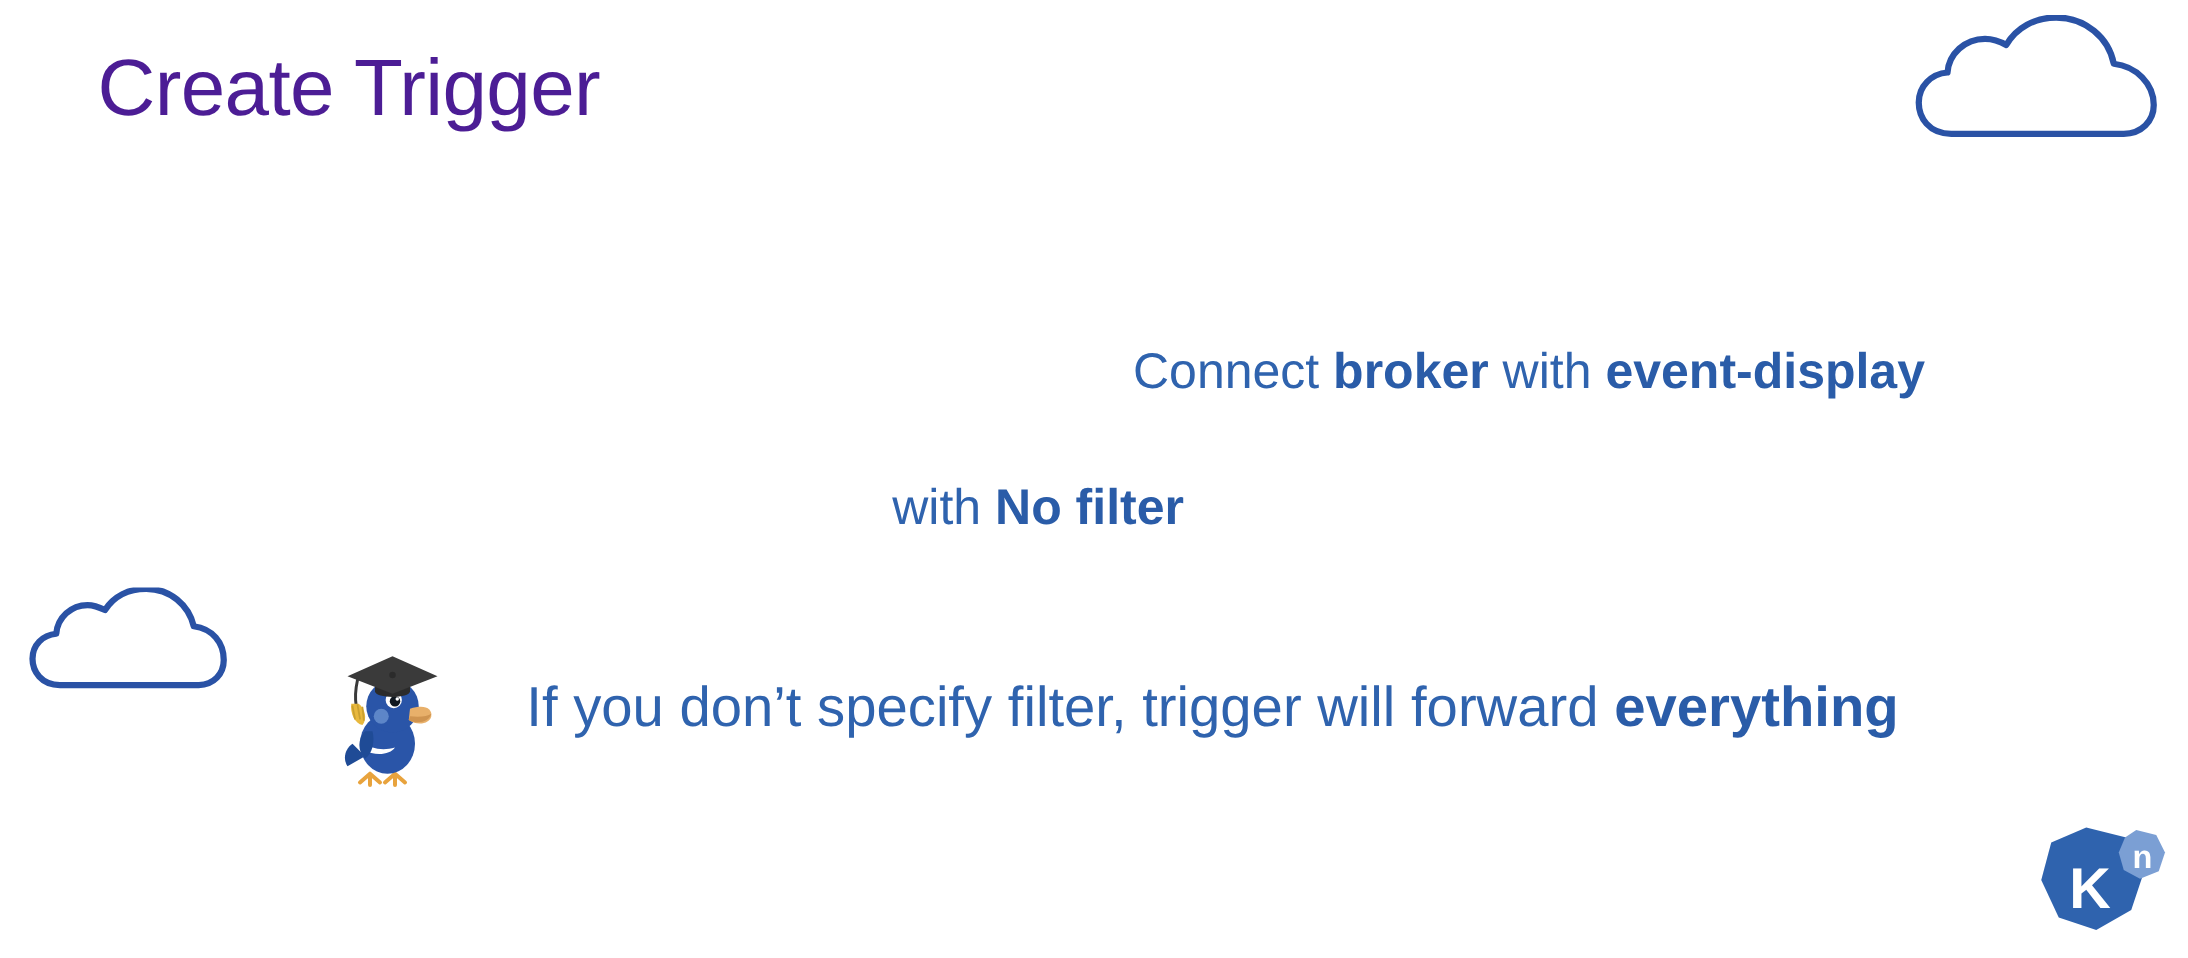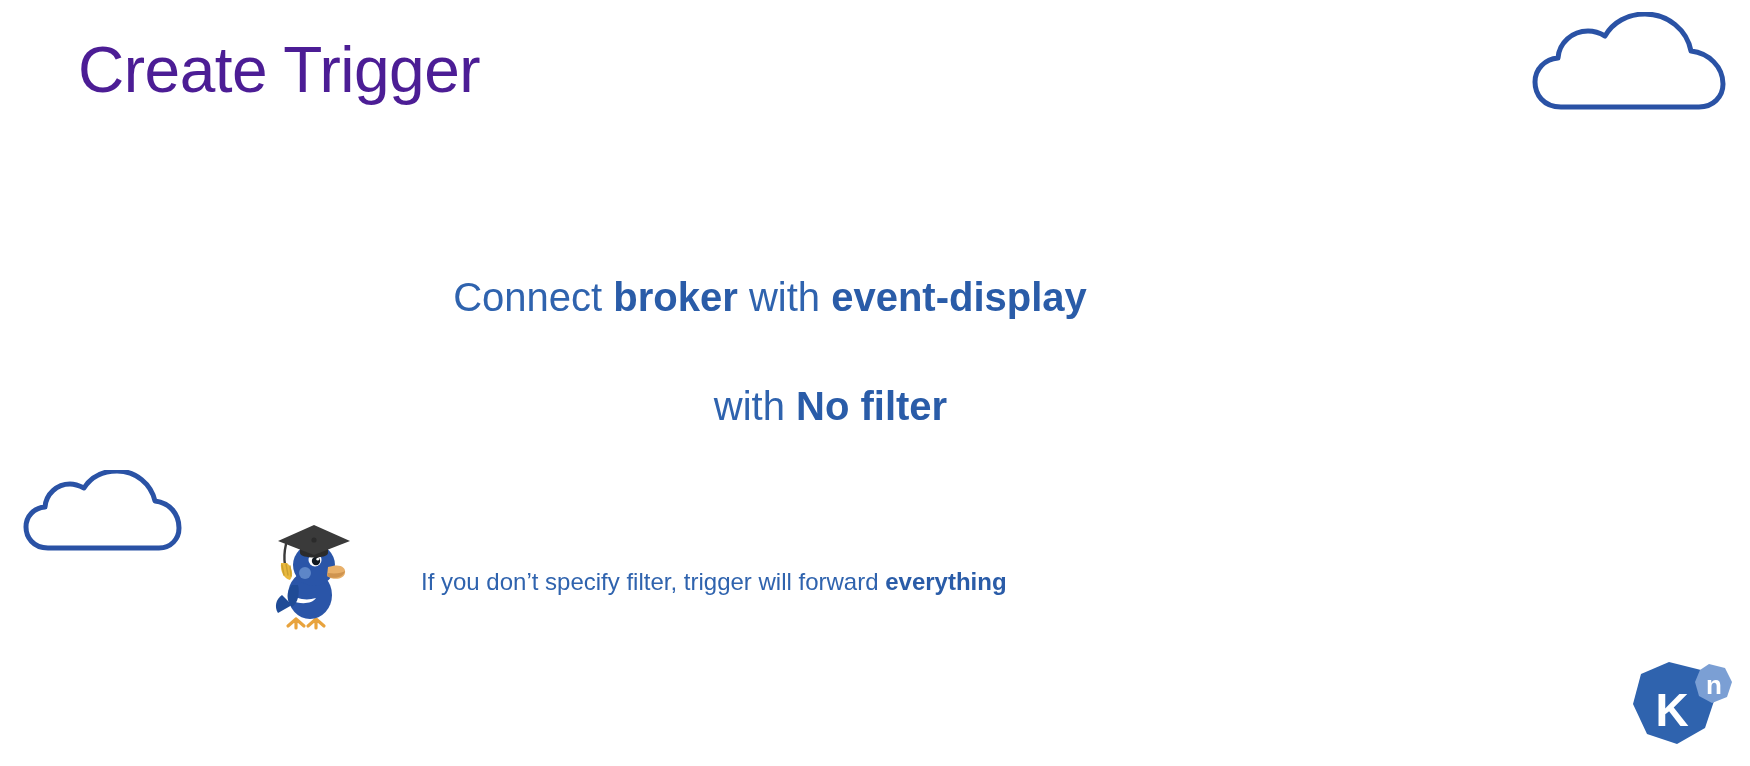--- a/index.html
+++ b/index.html
@@ -36,35 +36,35 @@
     position:absolute;
     color:#2f63ae;
     white-space:nowrap;
     font-weight:400;
   }
   .line b{ font-weight:700; color:#2a5ca8; }
 
   .line-1{
     left:0; right:0;
     top:275px;
-    text-align:center;
+    text-align:right;
     font-size:40px;
     padding-right:210px;
   }
   .line-2{
     left:0; right:0;
     top:384px;
     text-align:center;
     font-size:40px;
     padding-right:89px;
   }
   .line-3{
     left:421px;
-    top:568px;
-    font-size:24px;
+    top:540px;
+    font-size:45px;
   }
 
   
   .mascot{
     position:absolute;
     left:272px;
     top:503px;
     width:80px;
     height:128px;
   }

